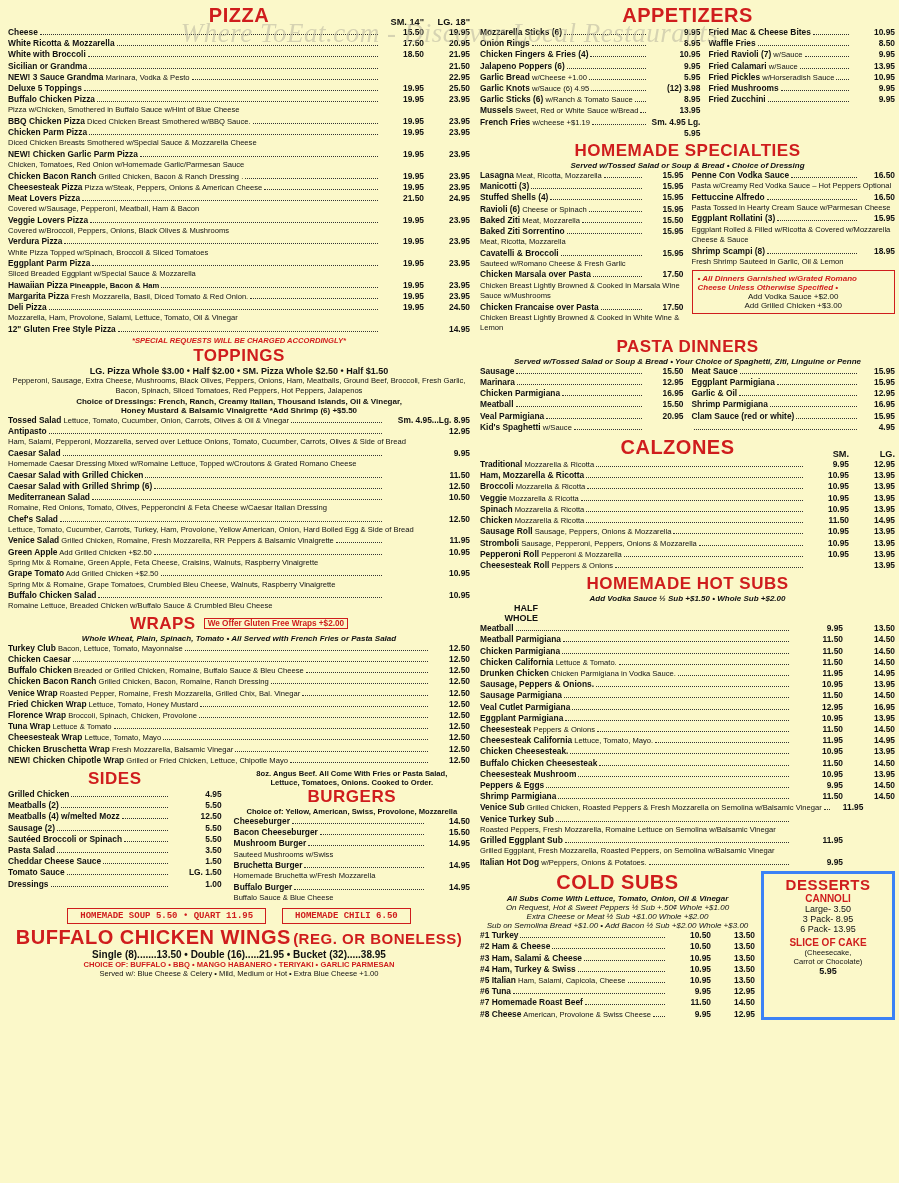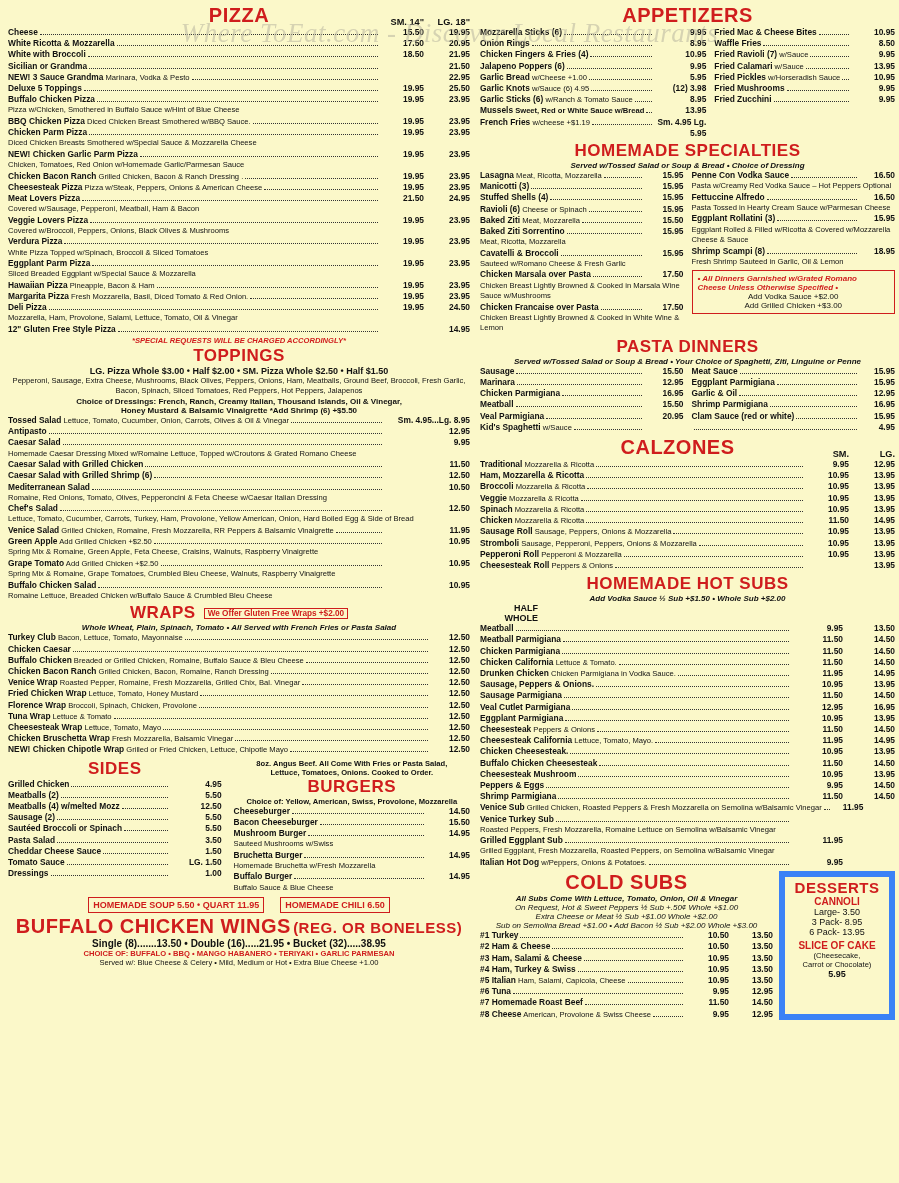--- a/index.html
+++ b/index.html
@@ -39,35 +39,35 @@
   }
   .item .nm{white-space:nowrap;}
   .item .dots{flex:1;border-bottom:1.4px dotted #333;margin:0 2px 2.5px 2px;min-width:6px;}
   .item .p1{width:42px;text-align:right;font-weight:bold;}
   .item .p2{width:44px;text-align:right;font-weight:bold;}
   .desc{line-height:10.5px;}
   .nm b{font-weight:bold;}
   .pizzahdr{display:flex;justify-content:flex-start;align-items:flex-end;}
   .sm-col{width:44px;text-align:right;font-weight:bold;font-size:9.2px;}
   .lg-col{width:46px;text-align:right;font-weight:bold;font-size:9.2px;}
-  .boxed{border:1.4px solid #cf1d1d;padding:2px 4px;display:inline-block;}
+  .boxed{border:1.4px solid #cf1d1d;padding:2px 12px;display:inline-block;font-family:Liberation Mono, monospace;}
   .wrapsnote{border:1px solid #cf1d1d;padding:0 3px;font-size:8.2px;font-weight:bold;color:#cf1d1d;display:inline-block;}
   .tiny{font-size:7.6px;}
   .s8{font-size:8px;}
   .s9{font-size:9px;}
   .s10{font-size:10px;}
   .halfwhole{display:flex;font-weight:bold;font-size:9px;justify-content:flex-end;flex-direction:column;}
   .hw1{width:58px;text-align:right;}
   .hw2{width:58px;text-align:right;}
   .two{display:flex;gap:8px;}
   .two>div{flex:1;}
   .sides-wrap{display:flex;gap:12px;}
   .sides{width:215px;}
   .burgers{width:238px;}
-  .dessert-box{border:6px solid #3b82f6;width:100px;text-align:center;padding:2px 2px;}
+  .dessert-box{border:3px solid #3b82f6;width:100px;text-align:center;padding:2px 14px;}
   .dinnerbox{border:1.5px solid #cf1d1d;padding:3px 5px;margin-top:3px;}
 </style>
 </head>
 <body>
 
 <div class="page">
   <div class="watermark">Where ToEat.com - Discover Local Restaurants</div>
 
   <div class="cols">
 
@@ -177,21 +177,21 @@
             </div>
             <div class="desc tiny">White Pizza Topped w/Spinach, Broccoli &amp; Sliced Tomatoes</div>
             <div class="item">
               <span class="nm"><b>Eggplant Parm Pizza</b></span>
               <span class="dots"></span>
               <span class="p1" style="width: 44px;">19.95</span>
               <span class="p2" style="width: 46px;">23.95</span>
             </div>
             <div class="desc tiny">Sliced Breaded Eggplant w/Special Sauce &amp; Mozzarella</div>
             <div class="item">
-              <span class="nm"><b>Hawaiian Pizza</b><span class="tiny" style="font-weight: normal;"> Pineapple, Bacon &amp; Ham</span></span>
+              <span class="nm"><b>Hawaiian Pizza</b><span class="tiny" style="font-weight: bold;"> Pineapple, Bacon &amp; Ham</span></span>
               <span class="dots"></span>
               <span class="p1" style="width: 44px;">19.95</span>
               <span class="p2" style="width: 46px;">23.95</span>
             </div>
             <div class="item">
               <span class="nm"><b>Margarita Pizza</b><span class="tiny" style="font-weight: normal;"> Fresh Mozzarella, Basil, Diced Tomato &amp; Red Onion.</span></span>
               <span class="dots"></span>
               <span class="p1" style="width: 44px;">19.95</span>
               <span class="p2" style="width: 46px;">23.95</span>
             </div>
@@ -225,20 +225,21 @@
             <div class="item">
               <span class="nm"><b>Tossed Salad</b><span class="tiny" style="font-weight: normal;"> Lettuce, Tomato, Cucumber, Onion, Carrots, Olives &amp; Oil &amp; Vinegar</span></span>
               <span class="dots"></span>
               <span class="p1" style="width: 86px;">Sm. 4.95...Lg. 8.95</span>
             </div>
             <div class="item">
               <span class="nm"><b>Antipasto</b></span>
               <span class="dots"></span>
               <span class="p1" style="width: 86px;">12.95</span>
             </div>
+            <div class="desc tiny">Ham, Salami, Pepperoni, Mozzarella, served over Lettuce Onions, Tomato, Cucumber, Carrots, Olives &amp; Side of Bread</div>
             <div class="item">
               <span class="nm"><b>Caesar Salad</b></span>
               <span class="dots"></span>
               <span class="p1" style="width: 86px;">9.95</span>
             </div>
             <div class="desc tiny">Homemade Caesar Dressing Mixed w/Romaine Lettuce, Topped w/Croutons &amp; Grated Romano Cheese</div>
             <div class="item">
               <span class="nm"><b>Caesar Salad with Grilled Chicken</b></span>
               <span class="dots"></span>
               <span class="p1" style="width: 86px;">11.50</span>
@@ -491,21 +492,21 @@
                 <span class="nm"><b>Garlic Knots</b><span class="tiny" style="font-weight: normal;"> w/Sauce (6) 4.95</span></span>
                 <span class="dots"></span>
                 <span class="p1" style="width: 52px;">(12) 3.98</span>
               </div>
               <div class="item">
                 <span class="nm"><b>Garlic Sticks (6)</b><span class="tiny" style="font-weight: normal;"> w/Ranch &amp; Tomato Sauce</span></span>
                 <span class="dots"></span>
                 <span class="p1" style="width: 52px;">8.95</span>
               </div>
               <div class="item">
-                <span class="nm"><b>Mussels</b><span class="tiny" style="font-weight: bold; margin-top: 24px;"> Sweet, Red or White Sauce w/Bread</span></span>
+                <span class="nm"><b>Mussels</b><span class="tiny" style="font-weight: normal; margin-top: 24px;"> Sweet, Red or White Sauce w/Bread</span></span>
                 <span class="dots"></span>
                 <span class="p1" style="width: 52px;">13.95</span>
               </div>
               <div class="item">
                 <span class="nm"><b>French Fries</b><span class="tiny" style="font-weight: normal;"> w/cheese +$1.19</span></span>
                 <span class="dots"></span>
                 <span class="p1" style="width: 52px;">Sm. 4.95        Lg. 5.95</span>
               </div>
             </div>
           <div id="app-right">

